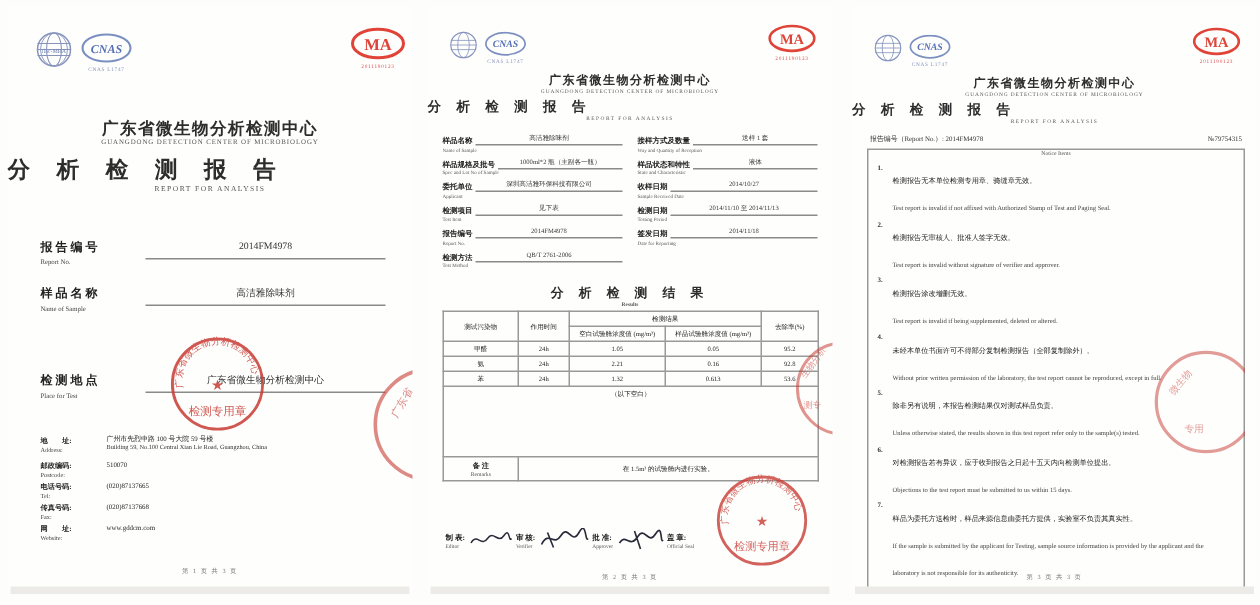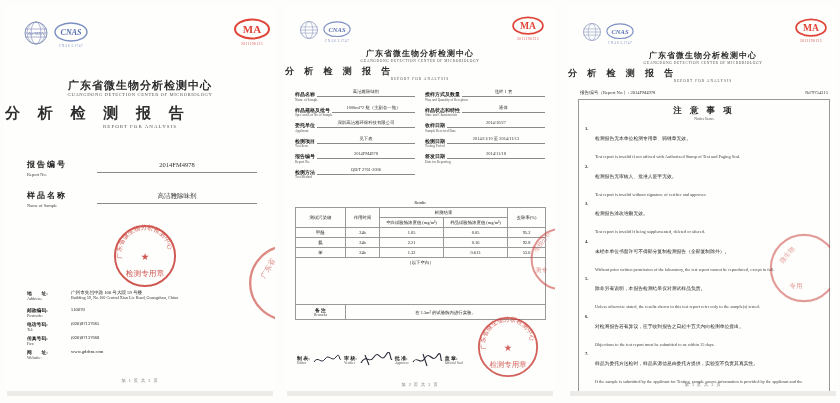--- a/index.html
+++ b/index.html
@@ -121,20 +121,27 @@
         </div>
       <div class="p1-value">2014FM4978</div>
     </div>
     <div class="p1-field" style="top:186px;">
       <div class="p1-label">
           <div class="cn">样 品 名 称</div>
         <div class="en">Name of Sample</div>
         </div>
       <div class="p1-value">高洁雅除味剂</div>
     </div>
+    <div class="p1-field" style="top:244px;">
+      <div class="p1-label">
+          <div class="cn">检 测 地 点</div>
+        <div class="en">Place for Test</div>
+        </div>
+      <div class="p1-value">广东省微生物分析检测中心</div>
+    </div>
 
     <div class="abs stampbox" style="left:108px;top:220px;opacity:.85;">
       <svg width="64" height="64" viewBox="0 0 100 100">
         <defs>
             <path id="arc1" d="M 14,54 A 37,37 0 1 1 86,54" fill="none"></path>
           </defs>
         <circle cx="50" cy="50" r="47" fill="none" stroke="#c83c34" stroke-width="3"></circle>
         <text font-size="10" fill="#c83c34"><textPath href="#arc1">广东省微生物分析检测中心</textPath></text>
         <text x="50" y="56" text-anchor="middle" font-size="15" fill="#c83c34">★</text>
         <text x="50" y="82" text-anchor="middle" font-size="12" fill="#c83c34">检测专用章</text>
@@ -314,20 +321,21 @@
             <div class="line1">
               <span class="lab">检测方法</span>
               <span class="val">QB/T 2761-2006</span>
             </div>
             <div class="en">Test Method</div>
           </div>
         <div class="p2cell"></div>
       </div>
     </div>
 
+    <div class="abs results-cn" style="left:0;right:0;top:186px;">分 析 检 测 结 果</div>
     <div class="abs results-en" style="left:0;right:0;top:197px;">Results</div>
 
     <div class="abs" style="left:10px;top:203px;">
       <table class="res">
         <colgroup>
             <col style="width:50px">
             <col style="width:34px">
             <col style="width:64px">
             <col style="width:64px">
             <col style="width:38px">
@@ -446,21 +454,20 @@
     <div class="abs center-en" style="left:0;right:0;top:57px;">GUANGDONG  DETECTION  CENTER  OF  MICROBIOLOGY</div>
     <div class="abs title-cn" style="left:0;right:0;top:63px;">分 析 检 测 报 告</div>
     <div class="abs title-en" style="left:0;right:0;top:75px;">REPORT  FOR  ANALYSIS</div>
 
     <div class="p3repline" style="top:86px;">
       <span>报告编号（Report No.）: 2014FM4978</span>
       <span>№79754315</span>
     </div>
 
     <div class="noticebox" style="top:95px;">
-      <div class="noticetitle-cn">注 意 事 项</div>
       <div class="noticetitle-en">Notice Items</div>
       <div class="nitems">
         <div class="nitem">
           <span class="nno">1.</span>
           <span class="nbody"><span class="ncn">检测报告无本单位检测专用章、骑缝章无效。</span><br>
           <span class="nen">Test report is invalid if not affixed with Authorized Stamp of Test and Paging Seal.</span></span>
         </div>
         <div class="nitem">
           <span class="nno">2.</span>
           <span class="nbody"><span class="ncn">检测报告无审核人、批准人签字无效。</span><br>

